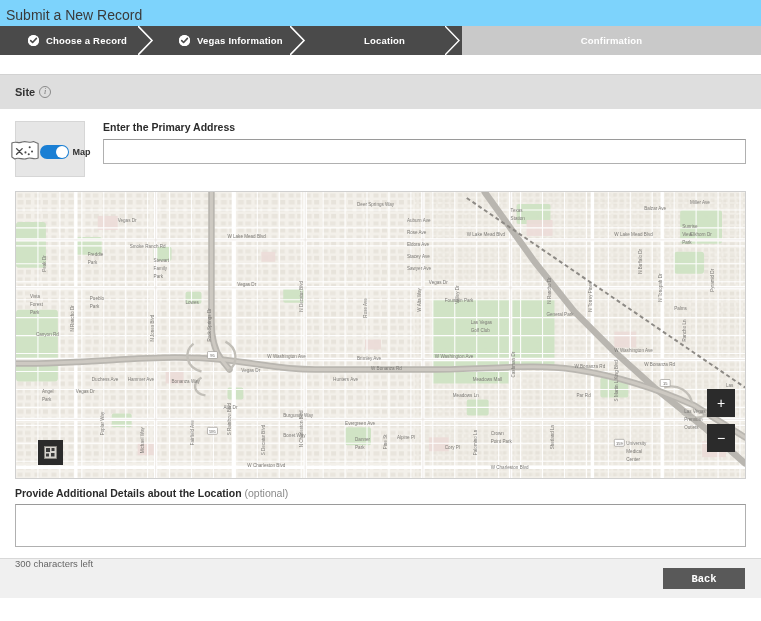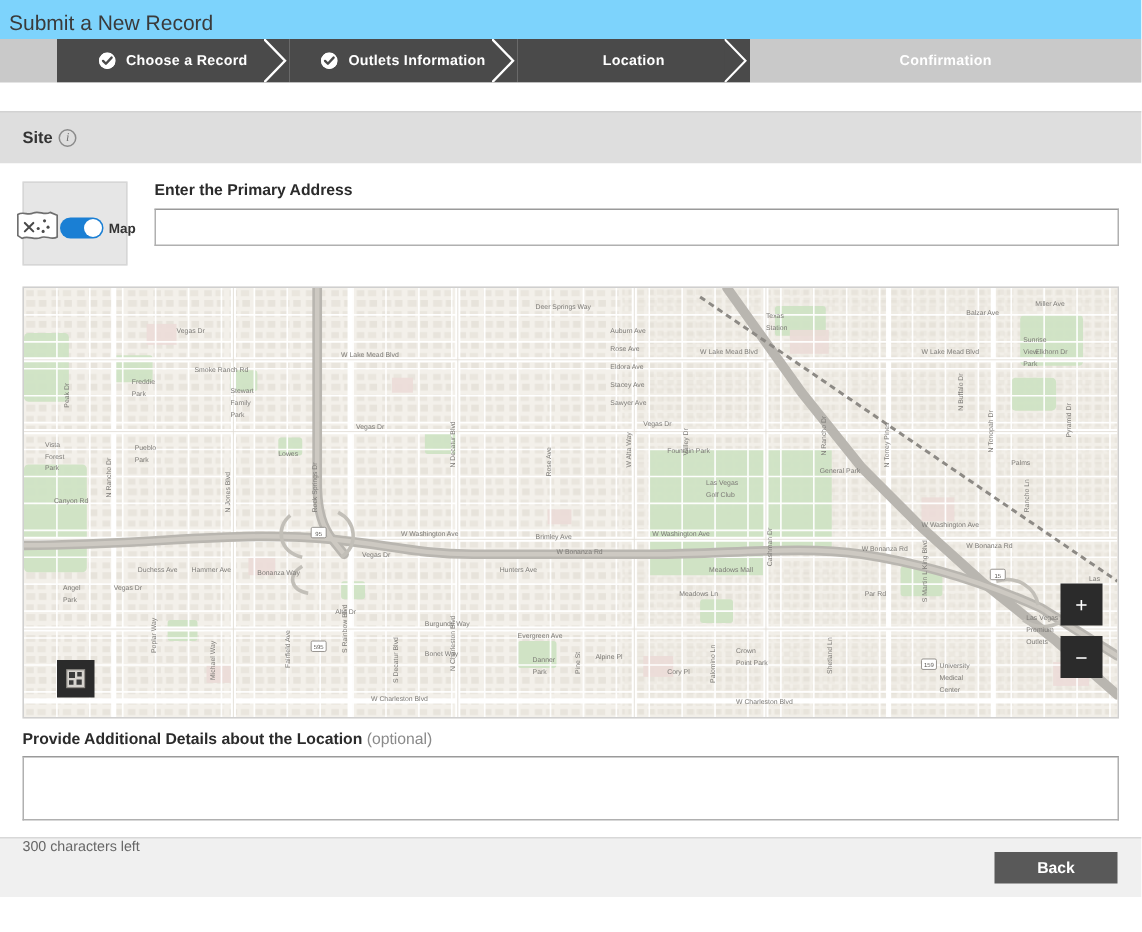--- a/index.html
+++ b/index.html
@@ -61,21 +61,21 @@
   }
   .step .chk svg { display: block; }
   
   .step .notch {
     position: absolute;
     right: -1px; top: 0;
     width: 18px; height: 29px;
     z-index: 4;
     pointer-events: none;
   }
-  .s1 { width: 155px; margin-left: 38px; }
+  .s1 { width: 155px; }
   .s2 { width: 152px; }
   .s3 { width: 155px; }
   .s4 { width: 154px; }
   .s5 { width: 145px; flex: 1 1 auto; }
 
   
   .gap { height: 19px; background: #ffffff; }
 
   
   .section-band {
@@ -261,21 +261,21 @@
     padding-right: 16px;
     gap: 8px;
   }
   .btn {
     height: 21px;
     min-width: 82px;
     border: none;
     color: #ffffff;
     font-size: 10.5px;
     font-weight: bold;
-    font-family: Liberation Sans, sans-serif;
+    font-family: Liberation Mono, monospace;
     cursor: pointer;
     padding: 0 10px;
   }
   .btn-back { background: #595959; }
   .btn-continue { background: #1a7fd4; min-width: 106px; }
 </style>
 </head>
 <body>
 
 <div class="page-title">Submit a New Record</div>
@@ -297,21 +297,21 @@
     </span>
   </div>
 
   <div class="step done s2">
     <span class="chk">
       <svg width="11" height="11" viewBox="0 0 11 11">
           <circle cx="5.5" cy="5.5" r="5.5" fill="#fff"></circle>
           <path d="M2.7 5.6 L4.6 7.5 L8.4 3.4" stroke="#4a4a4a" stroke-width="1.6" fill="none" stroke-linecap="round" stroke-linejoin="round"></path>
         </svg>
     </span>
-    <span class="lbl">Outlets Information</span>
+    <span class="lbl">Vegas Information</span>
     <span class="notch">
       <svg width="18" height="29" viewBox="0 0 18 29">
           <path d="M0,0 L14,14.5 L0,29" stroke="#ffffff" stroke-width="1.6" fill="none"></path>
         </svg>
     </span>
   </div>
 
   <div class="step active s3">
     <span class="lbl">Location</span>
     <span class="notch">

